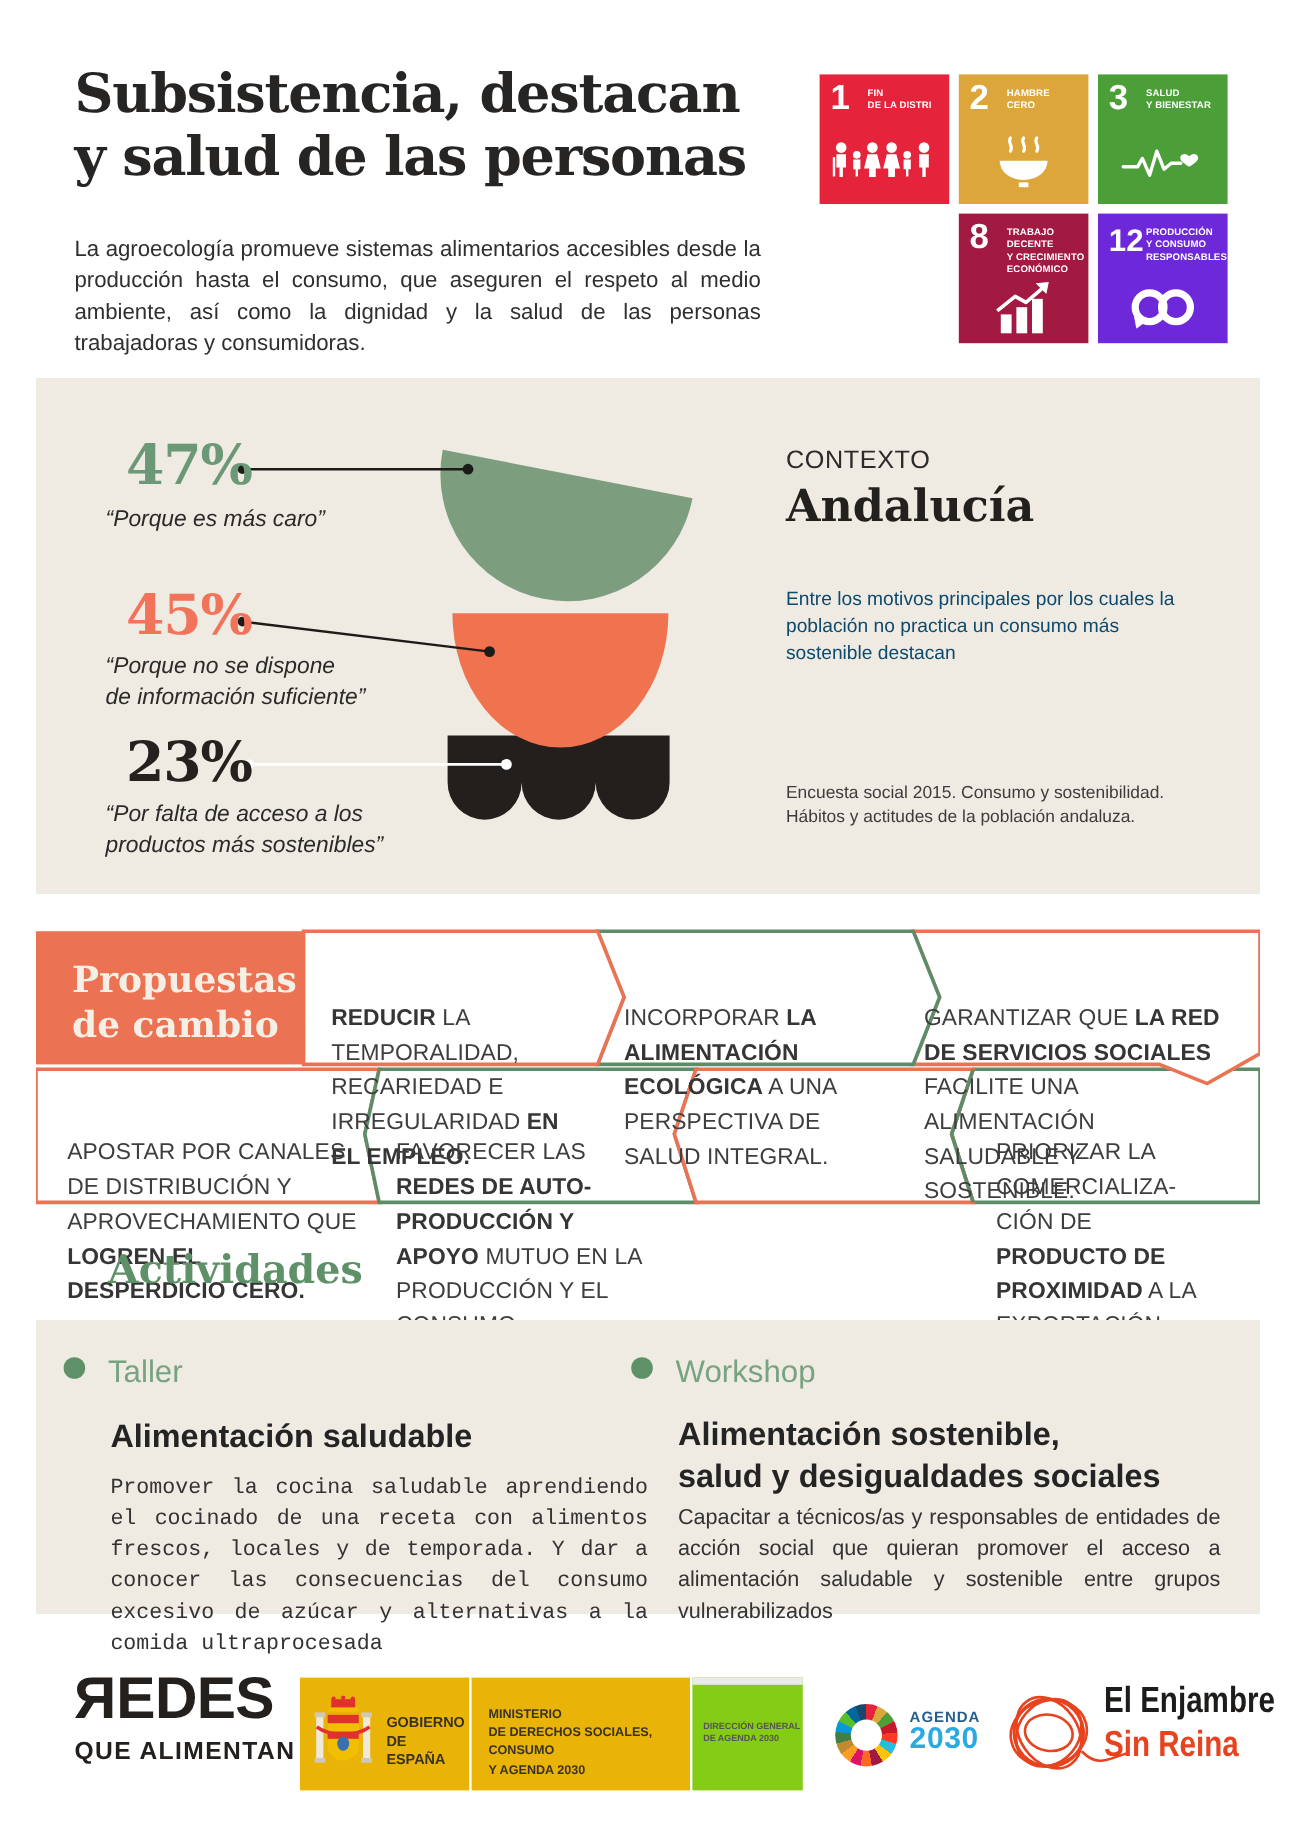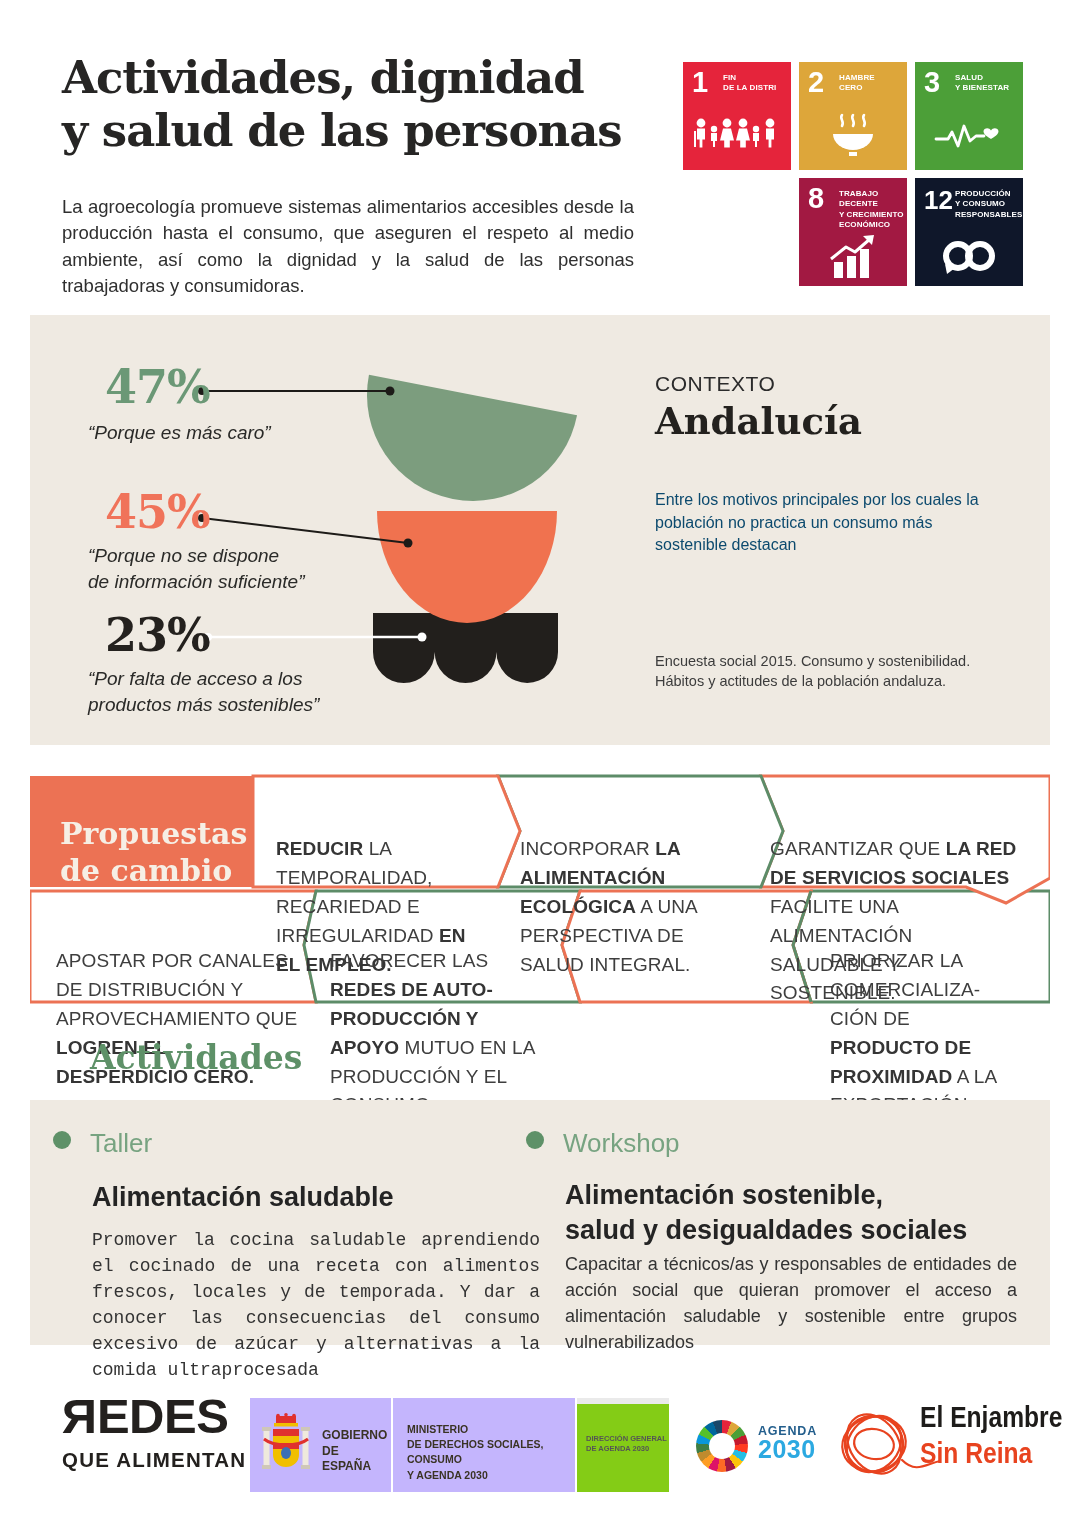--- a/index.html
+++ b/index.html
@@ -27,21 +27,21 @@
   .prop-text b{color:#353535;}
   .act-heading{font-size:33px;color:#5E9168;}
   .dot{width:18px;height:18px;border-radius:50%;background:#5E9168;}
   .act-tag{font-size:26px;color:#77A381;}
   .act-title{font-size:27px;line-height:1.3;font-weight:bold;color:#242424;}
   .act-body{font-size:18px;line-height:1.44;color:#333;text-align:justify;}
   .redes-name{font-size:49px;font-weight:bold;letter-spacing:-.5px;color:#23201E;line-height:1;}
   .redes-name .mirror{display:inline-block;transform:scaleX(-1);}
   .redes-tag{font-size:20.5px;font-weight:bold;letter-spacing:1.2px;color:#23201E;margin-top:7px;}
   .gov{height:94px;}
-  .gov .yellow{position:absolute;top:0;height:94px;background:#c4b5fd;}
+  .gov .yellow{position:absolute;top:0;height:94px;background:#eab308;}
   .gov-txt{font-size:12px;line-height:1.3;font-weight:bold;color:#3a3325;}
   .min-txt{font-size:10.5px;line-height:1.45;font-weight:bold;color:#3a3325;}
   .dg-block{position:absolute;top:0;height:94px;background:#84cc16;}
   .dg-strip{position:absolute;top:0;left:0;right:0;height:6px;background:#EAEAEA;}
   .dg-txt{position:absolute;left:9px;top:36px;font-size:7.5px;line-height:1.35;font-weight:bold;color:#555;}
   .wheel{width:52px;height:52px;border-radius:50%;
     background:conic-gradient(#E5243B 0 21deg,#DDA63A 21deg 42deg,#4C9F38 42deg 64deg,#C5192D 64deg 85deg,
     #FF3A21 85deg 106deg,#26BDE2 106deg 127deg,#FCC30B 127deg 148deg,#A21942 148deg 170deg,
     #FD6925 170deg 191deg,#DD1367 191deg 212deg,#FD9D24 212deg 233deg,#BF8B2E 233deg 254deg,
     #3F7E44 254deg 276deg,#0A97D9 276deg 297deg,#56C02B 297deg 318deg,#00689D 318deg 339deg,#19486A 339deg 360deg);}
@@ -49,21 +49,21 @@
   .agenda-word{font-size:12.5px;font-weight:bold;letter-spacing:.8px;color:#235E8C;}
   .agenda-year{font-size:25px;font-weight:bold;letter-spacing:.5px;color:#2CA9E1;line-height:.95;}
   .enj-1{font-size:28px;font-weight:bold;color:#1E1C1A;transform:scale(.88,1.08);transform-origin:left top;white-space:nowrap;}
   .enj-2{font-size:28px;font-weight:bold;color:#E8431F;transform:scale(.88,1.08);transform-origin:left top;white-space:nowrap;}
 </style>
 </head>
 <body>
 
 <div id="canvas">
 
-  <h1 class="abs serif pre main-title" style="left:62px;top:52px;">Actividades, dignidad
+  <h1 class="abs serif pre main-title" style="left:62px;top:52px;">Subsistencia, destacan
 y salud de las personas</h1>
   <p class="abs intro" style="left:62px;top:194px;width:572px;">La agroecología promueve sistemas alimentarios accesibles desde la producción hasta el consumo, que aseguren el respeto al medio ambiente, así como la dignidad y la salud de las personas trabajadoras y consumidoras.</p>
 
   <div class="abs tile" style="left: 683px; top: 62px; background-color: rgb(229, 36, 59);">
     <span class="num">1</span>
     <span class="lbl pre">FIN
 DE LA DISTRI</span>
     <svg width="88" height="40" viewBox="0 0 88 40" style="bottom:12px;" fill="#fff">
       <circle cx="8" cy="5" r="4.4"></circle>
         <path d="M4,10.5 h8 v11 h-2.6 v8 h-2.8 v-8 H4 z"></path>
@@ -113,21 +113,21 @@
 ECONÓMICO</span>
     <svg width="50" height="44" viewBox="0 0 50 44" style="bottom:8px;">
       <rect x="6" y="28" width="9" height="16" fill="#fff"></rect>
       <rect x="19" y="22" width="9" height="22" fill="#fff"></rect>
       <rect x="32" y="15" width="9" height="29" fill="#fff"></rect>
       <polyline points="3,25 18,13 27,18 42,5" stroke="#fff" stroke-width="3" fill="none" stroke-linejoin="round"></polyline>
       <polygon points="35,2 46,1 44,11" fill="#fff"></polygon>
     </svg>
   </div>
 
-  <div class="abs tile" style="left: 915px; top: 178px; background-color: #0f172a;">
+  <div class="abs tile" style="left: 915px; top: 178px; background-color: #6d28d9;">
     <span class="num wide">12</span>
     <span class="lbl pre">PRODUCCIÓN
 Y CONSUMO
 RESPONSABLES</span>
     <svg width="64" height="36" viewBox="0 0 64 36" style="bottom:12px;">
       <circle cx="21" cy="18" r="12" stroke="#fff" stroke-width="6" fill="none"></circle>
       <circle cx="43" cy="18" r="12" stroke="#fff" stroke-width="6" fill="none"></circle>
       <polygon points="8,26 18,30 10,36" fill="#fff"></polygon>
     </svg>
   </div>
@@ -177,21 +177,21 @@
     <path d="M781,118 H1020 V229 H781 L763,172 Z" fill="#fff" stroke-width="3" style="stroke: rgb(93, 140, 104);"></path>
     <path d="M731,3 H1020 V105 L976,130 L936,114 H731 L753,58 Z" fill="#fff" stroke-width="3" style="stroke: rgb(236, 114, 84);"></path>
     <path d="M468,3 H731 L753,58 L731,114 H468 L490,58 Z" fill="#fff" stroke-width="3" style="stroke: rgb(93, 140, 104);"></path>
     <path d="M223,3 H468 L490,58 L468,114 H223 Z" fill="#fff" stroke-width="3" style="stroke: rgb(236, 114, 84);"></path>
     <path d="M0,118 H286 L274,172 L286,229 H0 Z" fill="#fff" stroke-width="3" style="stroke: rgb(236, 114, 84);"></path>
     <path d="M286,118 H550 L532,172 L550,229 H286 L274,172 Z" fill="#fff" stroke-width="3" style="stroke: rgb(93, 140, 104);"></path>
     <path d="M550,118 H781 L763,172 L781,229 H550 L532,172 Z" fill="#fff" stroke-width="3" style="stroke: rgb(236, 114, 84);"></path>
     <path d="M781,118 L763,172 L781,229" fill="none" stroke-width="3" style="stroke: rgb(93, 140, 104);"></path>
   </svg>
 
-  <div class="abs serif pre prop-title" style="left:60px;top:800px;margin-top:16px;">Propuestas
+  <div class="abs serif pre prop-title" style="left:60px;top:800px;">Propuestas
 de cambio</div>
   <div class="abs prop-text" style="left:276px;top:799px;width:196px;"><b>REDUCIR</b> LA TEMPORALIDAD, RECARIEDAD E IRREGULARIDAD <b>EN EL EMPLEO.</b></div>
   <div class="abs prop-text" style="left:520px;top:799px;width:204px;">INCORPORAR <b>LA ALIMENTACIÓN ECOLÓGICA</b> A UNA PERSPECTIVA DE SALUD INTEGRAL.</div>
   <div class="abs prop-text" style="left:770px;top:799px;width:252px;">GARANTIZAR QUE <b>LA RED DE SERVICIOS SOCIALES</b> FACILITE UNA ALIMENTACIÓN SALUDABLE Y SOSTENIBLE.</div>
   <div class="abs prop-text" style="left:56px;top:911px;width:242px;">APOSTAR POR CANALES DE DISTRI­BUCIÓN Y APROVECHAMIENTO QUE <b>LOGREN EL DESPERDICIO CERO.</b></div>
   <div class="abs prop-text" style="left:330px;top:911px;width:214px;">FAVORECER LAS <b>REDES DE AUTO-PRODUCCIÓN Y APOYO</b> MUTUO EN LA PRODUCCIÓN Y EL CONSUMO.</div>
   <div class="abs prop-text" style="left:830px;top:911px;width:190px;">PRIORIZAR LA COMERCIALIZA­CIÓN DE <b>PRODUCTO DE PROXIMI­DAD</b> A LA EXPORTACIÓN.</div>
 
   <div class="abs serif act-heading" style="left:90px;top:1038px;">Actividades</div>
   <div class="abs panel" style="left:30px;top:1100px;width:1020px;height:245px;"></div>

